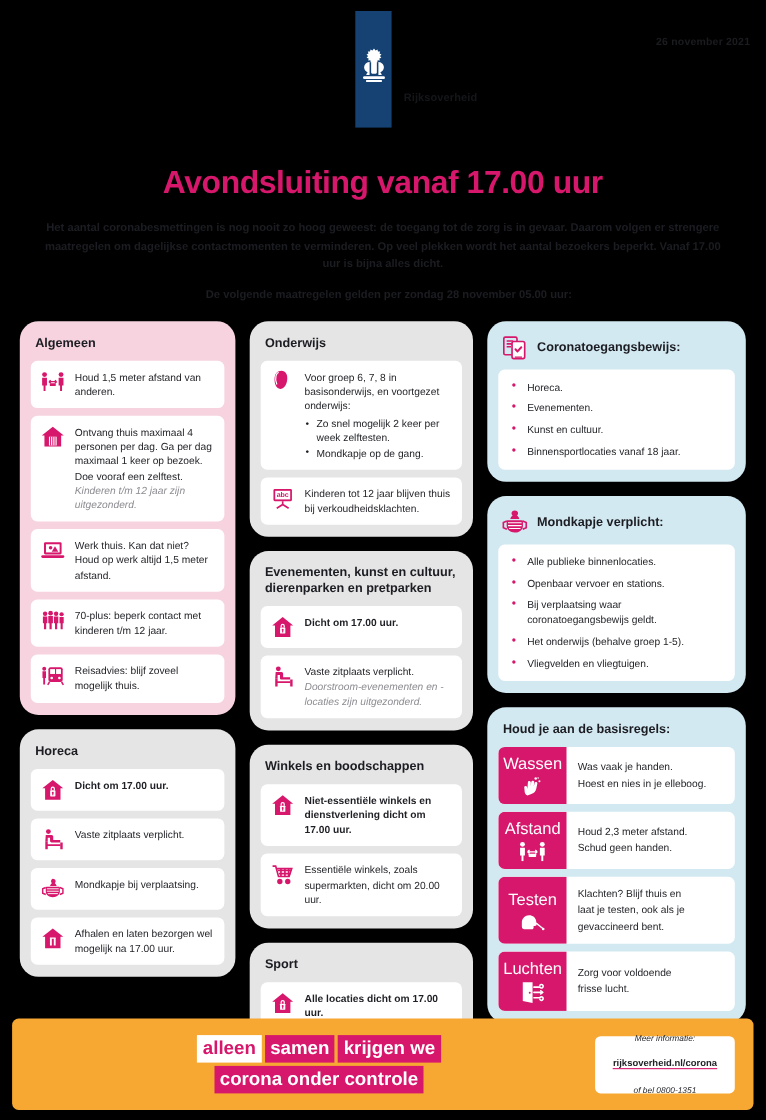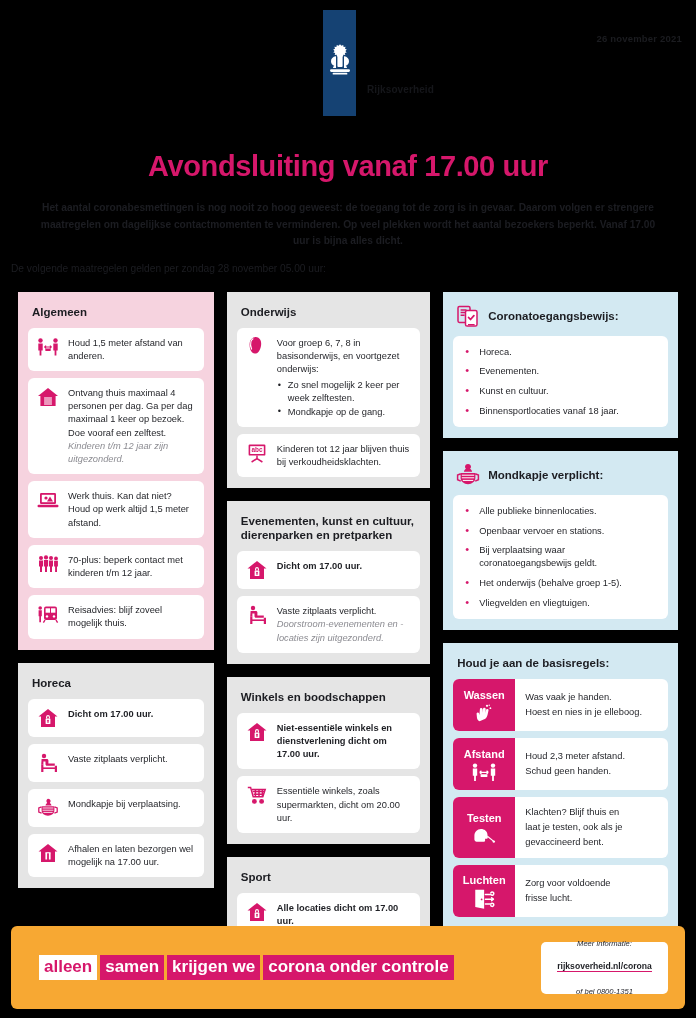--- a/index.html
+++ b/index.html
@@ -51,41 +51,42 @@
   }
   .intro {
     text-align: center;
     color: #1c1d22;
     font-size: 10.2px; line-height: 16.5px;
     font-weight: 600;
     margin-top: 17px;
     padding: 0 36px;
   }
   .intro-note {
+    text-align: center;
     color: #1c1d22;
-    font-size: 10.2px; font-weight: 400;
+    font-size: 10.2px; font-weight: 700;
     margin-top: 13px;
     padding-left: 11px;
   }
 
   
   .columns {
     display: flex;
     gap: 13px;
     padding: 0 18px;
     margin-top: 18px;
     align-items: flex-start;
   }
   .col { display: flex; flex-direction: column; gap: 13px; }
   .col-left   { width: 206px; }
   .col-mid    { width: 214px; }
   .col-right  { width: 247px; }
 
   
-  .card { border-radius: 0; padding: 11px 10px 11px 10px; }
+  .card { border-radius: 17px; padding: 11px 10px 11px 10px; }
   .card.pink   { background: #f6d3df; }
   .card.cream  { background: #e5e5e5; }
   .card.blue   { background: #d3e9f2; }
 
   .card-title {
     font-size: 11.5px; font-weight: 700;
     color: #1c1d22;
     margin: 2px 0 9px 4px;
     line-height: 14px;
   }
@@ -163,21 +164,21 @@
   .basis-row:last-child { margin-bottom: 0; }
   .basis-tag {
     flex: 0 0 62px;
     background: #d6176b;
     color: #fff;
     display: flex; flex-direction: column;
     align-items: center; justify-content: center;
     gap: 3px;
     padding: 7px 2px;
   }
-  .basis-tag-label { font-size: 11px; font-weight: 700; }
+  .basis-tag-label { font-size: 15px; font-weight: 400; }
   .basis-tag svg { display: block; }
   .basis-txt {
     flex: 1;
     padding: 8px 8px 8px 10px;
     font-size: 9.3px; line-height: 15px;
     color: #1f2025;
     display: flex; flex-direction: column; justify-content: center;
   }
 
   
@@ -185,21 +186,21 @@
     position: absolute;
     left: 11px; bottom: 9px;
     width: 674px; height: 83px;
     background: #f7a833;
     border-radius: 6px;
     display: flex;
     align-items: center;
   }
   .slogan {
     flex: 1;
-    display: flex; flex-direction: row;
+    display: flex; flex-direction: column;
     align-items: center;
     gap: 3px;
     margin-left: 28px;
   }
   .slogan-line { display: flex; gap: 3px; }
   .sl-w {
     background: #fff; color: #d6176b;
     font-size: 17px; font-weight: 700;
     padding: 2px 5px 3px 5px;
     line-height: 20px;

